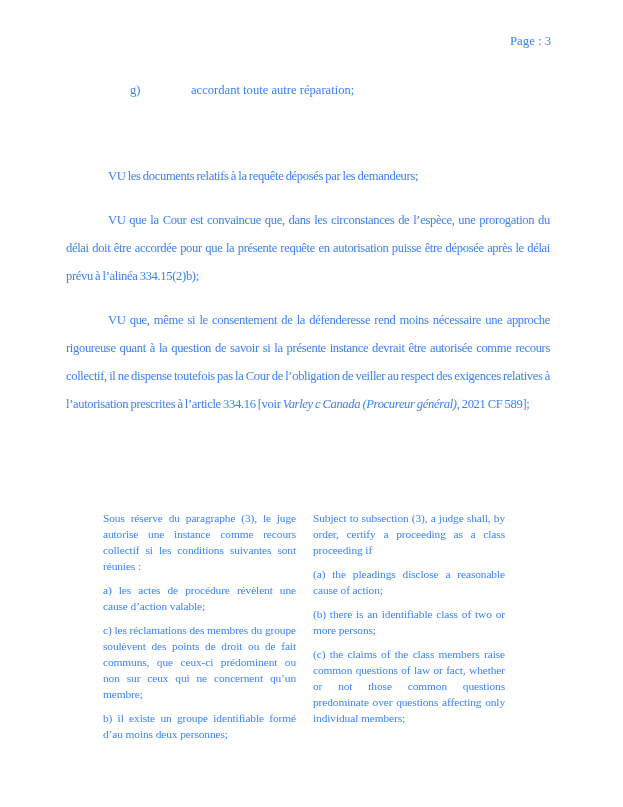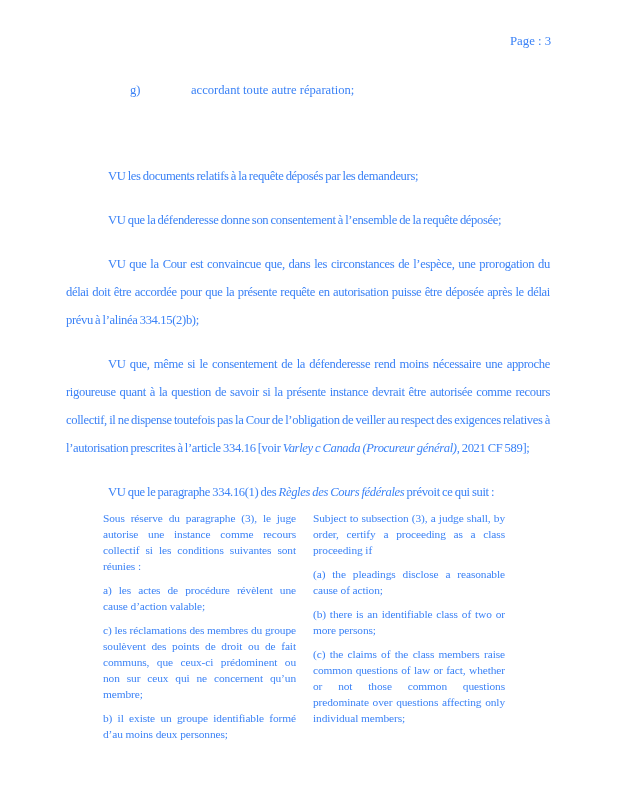--- a/index.html
+++ b/index.html
@@ -83,24 +83,22 @@
 <div class="sheet">
 
   <div class="pagenum">Page : 3</div>
 
   <div class="sub-g">
     <span class="g-marker">g)</span><span>accordant toute autre réparation;</span>
   </div>
 
   <div class="recitals" id="recitals">
       <p><span>VU les documents relatifs à la requête déposés par les demandeurs;</span></p>
-      <p><span>VU que la défenderesse donne son consentement à l’ensemble de la requête déposée;</span></p>
       <p><span>VU que la Cour est convaincue que, dans les circonstances de l’espèce, une prorogation du délai doit être accordée pour que la présente requête en autorisation puisse être déposée après le délai prévu à l’alinéa 334.15(2)b);</span></p>
       <p><span>VU que, même si le consentement de la défenderesse rend moins nécessaire une approche rigoureuse quant à la question de savoir si la présente instance devrait être autorisée comme recours collectif, il ne dispense toutefois pas la Cour de l’obligation de veiller au respect des exigences relatives à l’autorisation prescrites à l’article 334.16 [voir </span><i>Varley c Canada (Procureur général)</i><span>, 2021 CF 589];</span></p>
-      <p><span>VU que le paragraphe 334.16(1) des </span><i>Règles des Cours fédérales</i><span> prévoit ce qui suit :</span></p>
     </div>
 
   <div class="columns">
     <div class="col" id="col-fr">
         <p>Sous réserve du paragraphe (3), le juge autorise une instance comme recours collectif si les conditions suivantes sont réunies :</p>
         <p>a) les actes de procédure révèlent une cause d’action valable;</p>
         <p>c) les réclamations des membres du groupe soulèvent des points de droit ou de fait communs, que ceux-ci prédominent ou non sur ceux qui ne concernent qu’un membre;</p>
         <p>b) il existe un groupe identifiable formé d’au moins deux personnes;</p>
       </div>
     <div class="colgap"></div>

